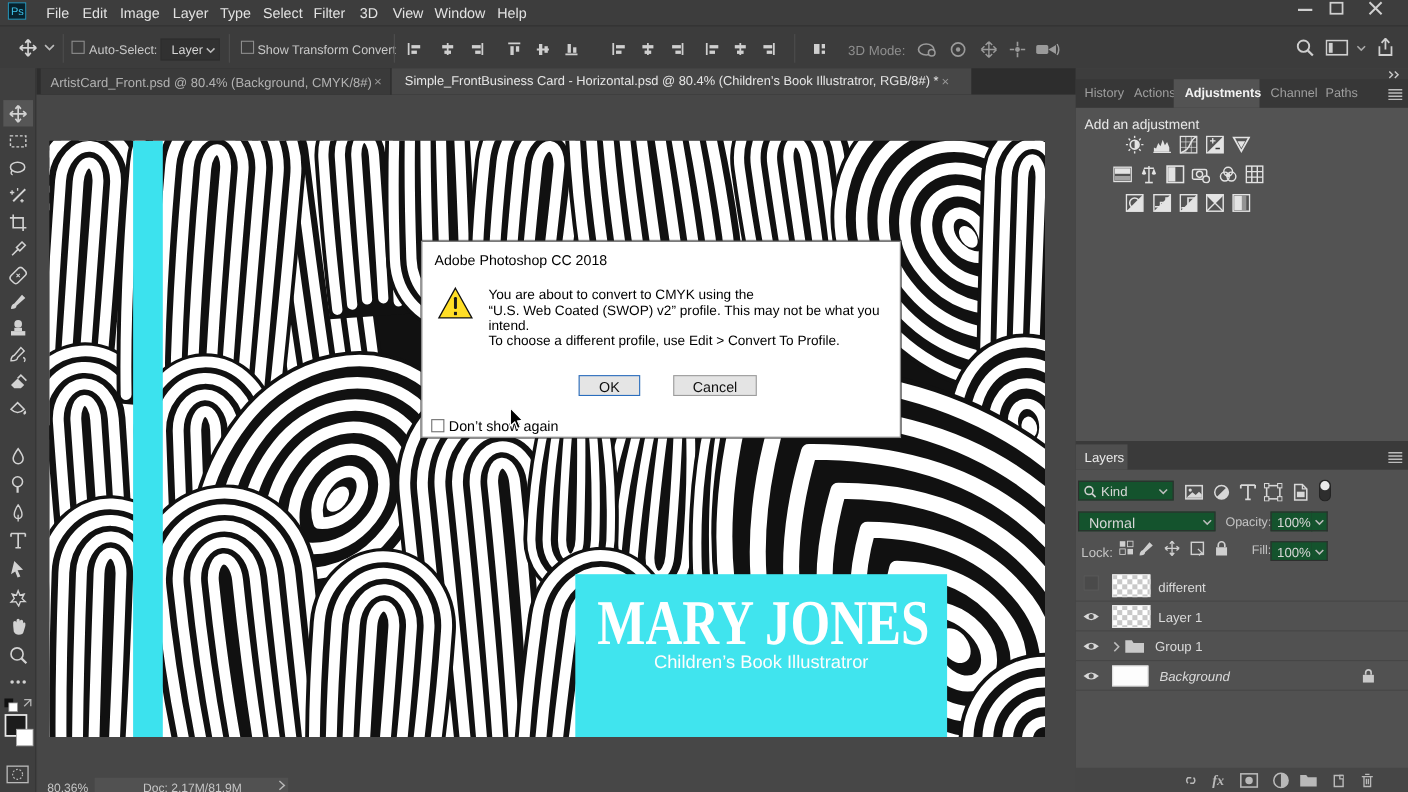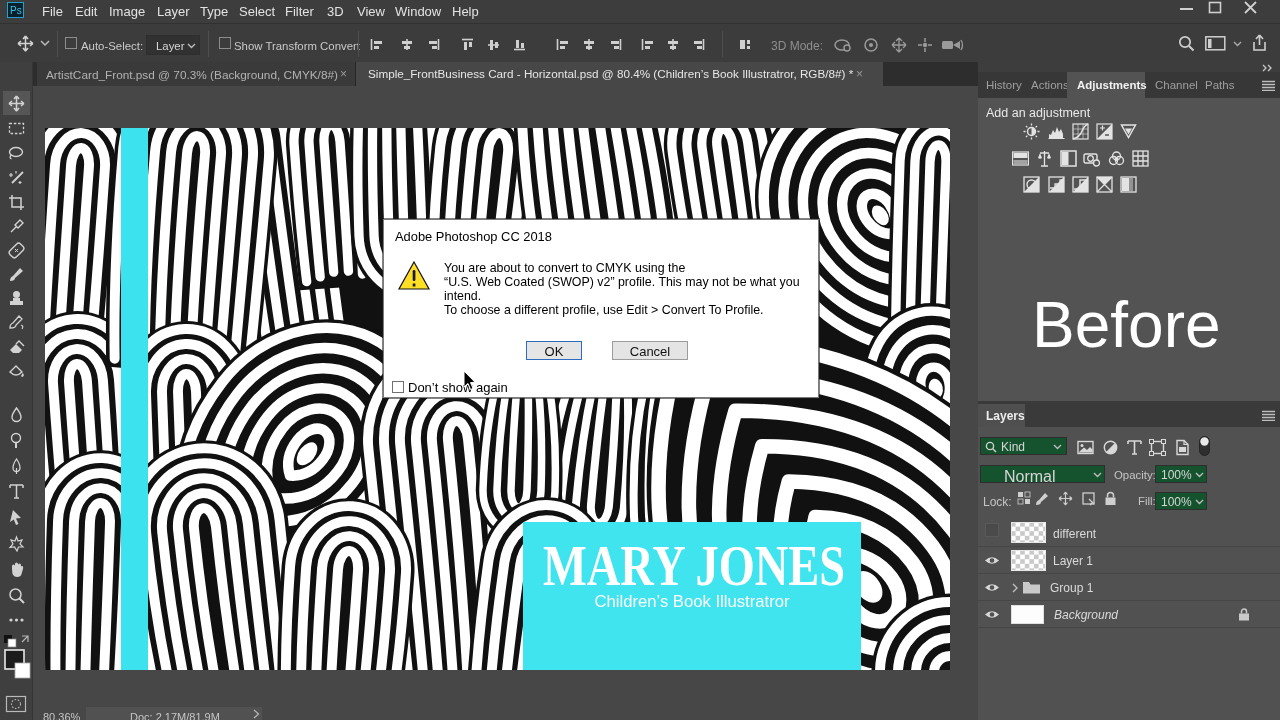--- a/index.html
+++ b/index.html
@@ -382,21 +382,21 @@
       <path d="M1 1 L4.5 4.5 L8 1" stroke="#aaa" stroke-width="1.4" fill="none"></path>
     </svg>
   <svg class="abs" style="left:1251px;top:10px" width="17" height="18">
       <path d="M3 8 L3 16 L14 16 L14 8" stroke="#cfcfcf" stroke-width="1.6" fill="none"></path>
       <path d="M8.5 1.5 L8.5 11 M8.5 1 L5 5 M8.5 1 L12 5" stroke="#cfcfcf" stroke-width="1.6" fill="none"></path>
     </svg>
 </div>
 
 <div class="abs tabbar">
   <div class="tab1">
-      <span class="abs" style="left:9px;top:6px;white-space:nowrap;font-size:11.8px">ArtistCard_Front.psd @ 70.3% (Background, CMYK/8#)</span>
+      <span class="abs" style="left:9px;top:6px;white-space:nowrap;font-size:11.8px">ArtistCard_Front.psd @ 80.4% (Background, CMYK/8#)</span>
       <span class="abs" style="left:303px;top:5px;color:#9a9a9a">×</span>
     </div>
   <div class="tab2">
       <span class="abs" style="left:12px;top:5px;white-space:nowrap;font-size:11.7px">Simple_FrontBusiness Card - Horizontal.psd @ 80.4% (Children’s Book Illustratror, RGB/8#) *</span>
       <span class="abs" style="left:500px;top:5px;color:#9a9a9a">×</span>
     </div>
 </div>
 <svg class="abs" style="left:2px;top:63px" width="12" height="8">
     <path d="M1 1 L4 4 L1 7 M6 1 L9 4 L6 7" stroke="#c9c9c9" stroke-width="1.3" fill="none"></path>
   </svg>
@@ -571,26 +571,25 @@
       <svg class="abs" style="left:118px;top:78px" width="17" height="17">
         <rect x="1" y="1" width="15" height="15" fill="none" stroke="#e3e3e3" stroke-width="1.3"></rect>
         <path d="M1 1 L16 16 M16 1 L1 16" stroke="#e3e3e3" stroke-width="1.2"></path>
         <path d="M1 1 H16 L8.5 8.5 Z" fill="#e3e3e3"></path>
       </svg>
       <svg class="abs" style="left:142px;top:78px" width="17" height="17">
         <rect x="1" y="1" width="15" height="15" fill="none" stroke="#e3e3e3" stroke-width="1.3"></rect>
         <rect x="2" y="2" width="7" height="13" fill="#e3e3e3"></rect>
         <rect x="9" y="2" width="4" height="13" fill="#e3e3e3" opacity="0.45"></rect>
       </svg>
-    <span class="abs" style="left:54px;top:190px;color:#fff;font-size:64px;letter-spacing:0px">Before</span>
   </div>
 
   <div class="abs" style="left:0;top:339px;width:302px;height:26px;background:#3a3a3a">
     <div class="abs" style="left:0;top:3px;width:47px;height:23px;background:#4f4f4f"></div>
-    <span class="abs" style="left:8px;top:8px;font-size:12px;font-weight:bold;color:#ececec">Layers</span>
+    <span class="abs" style="left:8px;top:8px;font-size:12px;font-weight:normal;color:#ececec">Layers</span>
     <svg class="abs" style="left:284px;top:9px" width="13" height="11">
         <path d="M0 1.5 H13 M0 4.5 H13 M0 7.5 H13 M0 10.5 H13" stroke="#bdbdbd" stroke-width="1.4"></path>
       </svg>
   </div>
   <div class="lay-bg">
 
     <div class="field" style="left:2px;top:10px;width:87px;height:18px">
       <svg class="abs" style="left:4px;top:3px" width="12" height="12">
           <circle cx="5" cy="5" r="3.6" stroke="#cfcfcf" stroke-width="1.4" fill="none"></circle>
           <path d="M7.8 7.8 L11 11" stroke="#cfcfcf" stroke-width="1.5"></path>
@@ -623,21 +622,21 @@
         <path d="M3 1.5 H10 L14 5.5 V15.5 H3 Z" fill="none" stroke="#d8d8d8" stroke-width="1.4"></path>
         <path d="M10 1.5 V5.5 H14" stroke="#d8d8d8" stroke-width="1.2" fill="none"></path>
         <rect x="5" y="8" width="7" height="5" fill="#d8d8d8"></rect>
       </svg>
       <svg class="abs" style="left:221px;top:9px" width="11" height="20">
         <rect x="0.5" y="0.5" width="10" height="19" rx="5" fill="#2e2e2e" stroke="#242424"></rect>
         <circle cx="5.5" cy="5.5" r="4.2" fill="#e8e8e8"></circle>
       </svg>
 
     <div class="field" style="left:2px;top:38px;width:125px;height:18px">
-      <span class="abs" style="left:23px;top:2px;font-size:16px">Normal</span>
+      <span class="abs" style="left:9px;top:2px;font-size:13px">Normal</span>
       <svg class="abs" style="left:112px;top:6px" width="9" height="6">
           <path d="M1 1 L4.5 4.5 L8 1" stroke="#bbb" stroke-width="1.4" fill="none"></path>
         </svg>
     </div>
     <span class="abs" style="left:136px;top:42px;font-size:11.4px;color:#c4c4c4">Opacity:</span>
     <div class="field" style="left:177px;top:38px;width:38px;height:18px">
         <span class="abs" style="left:5px;top:2px;font-size:12px">100%</span>
       </div>
     <div class="field" style="left:214px;top:38px;width:15px;height:18px;border-left:none">
         <svg class="abs" style="left:3px;top:6px" width="9" height="6">
@@ -756,20 +755,46 @@
         </svg>
       <div class="abs" style="left:33px;top:4px;width:33px;height:19px;background:#fdfdfd;border:1px solid #e0e0e0"></div>
       <span class="abs" style="left:76px;top:7px;font-style:italic">Background</span>
       <svg class="abs" style="left:260px;top:7px" width="12" height="13">
           <rect x="1" y="5.5" width="10" height="7" fill="#c9c9c9"></rect>
           <path d="M3.5 5.5 V3.5 A2.5 2.5 0 0 1 8.5 3.5 V5.5" stroke="#c9c9c9" stroke-width="1.5" fill="none"></path>
         </svg>
     </div>
   </div>
 
+  <div class="abs" style="left:0;top:636px;width:302px;height:22px;background:#464646">
+    <svg class="abs" style="left:96px;top:3px" width="18" height="17">
+        <path d="M5 9 A3.2 3.2 0 0 1 5 4 L8 4 M10 4 A3.2 3.2 0 0 1 10 9 L7 9" transform="translate(1,2)" stroke="#b9b9b9" stroke-width="1.4" fill="none"></path>
+      </svg>
+      <svg class="abs" style="left:123px;top:3px" width="18" height="17">
+        <text x="1" y="13" font-size="13" font-style="italic" font-weight="bold" fill="#b9b9b9" font-family="Liberation Serif">fx</text>
+      </svg>
+      <svg class="abs" style="left:149px;top:3px" width="18" height="17">
+        <rect x="1" y="2.5" width="15" height="12" fill="none" stroke="#b9b9b9" stroke-width="1.4"></rect>
+        <circle cx="8.5" cy="8.5" r="3.4" fill="#b9b9b9"></circle>
+      </svg>
+      <svg class="abs" style="left:178px;top:3px" width="18" height="17">
+        <circle cx="8.5" cy="8.5" r="6.5" fill="none" stroke="#b9b9b9" stroke-width="1.4"></circle>
+        <path d="M8.5 2 A6.5 6.5 0 0 1 8.5 15 Z" fill="#b9b9b9"></path>
+      </svg>
+      <svg class="abs" style="left:203px;top:3px" width="18" height="17">
+        <path d="M1 3.5 H6.5 L8 5.5 H16 V14 H1 Z" fill="#b9b9b9"></path>
+      </svg>
+      <svg class="abs" style="left:231px;top:3px" width="18" height="17">
+        <path d="M4 4 H12 V14 H4 Z M12 7 L9 4" fill="none" stroke="#b9b9b9" stroke-width="1.3"></path>
+        <path d="M12 4 L9 4 L9 7 L12 7" fill="#464646" stroke="#b9b9b9" stroke-width="1.2"></path>
+      </svg>
+      <svg class="abs" style="left:257px;top:3px" width="18" height="17">
+        <path d="M3 5 H13 M5 5 V14 H11 V5 M6 3 H10 M7.2 7 V12 M9 7 V12" stroke="#b9b9b9" stroke-width="1.2" fill="none"></path>
+      </svg>
+  </div>
 </div>
 
 <div class="abs" style="left:34px;top:670px;width:944px;height:50px;background:#474747">
   <span class="statusl" style="left:9px;top:41px">80.36%</span>
   <div class="abs" style="left:52px;top:37px;width:176px;height:13px;background:#515151"></div>
   <span class="statusl" style="left:96px;top:41px">Doc: 2.17M/81.9M</span>
   <svg class="abs" style="left:219px;top:39px" width="7" height="10">
       <path d="M1 1 L5.5 5 L1 9" stroke="#b5b5b5" stroke-width="1.3" fill="none"></path>
     </svg>
 </div>

